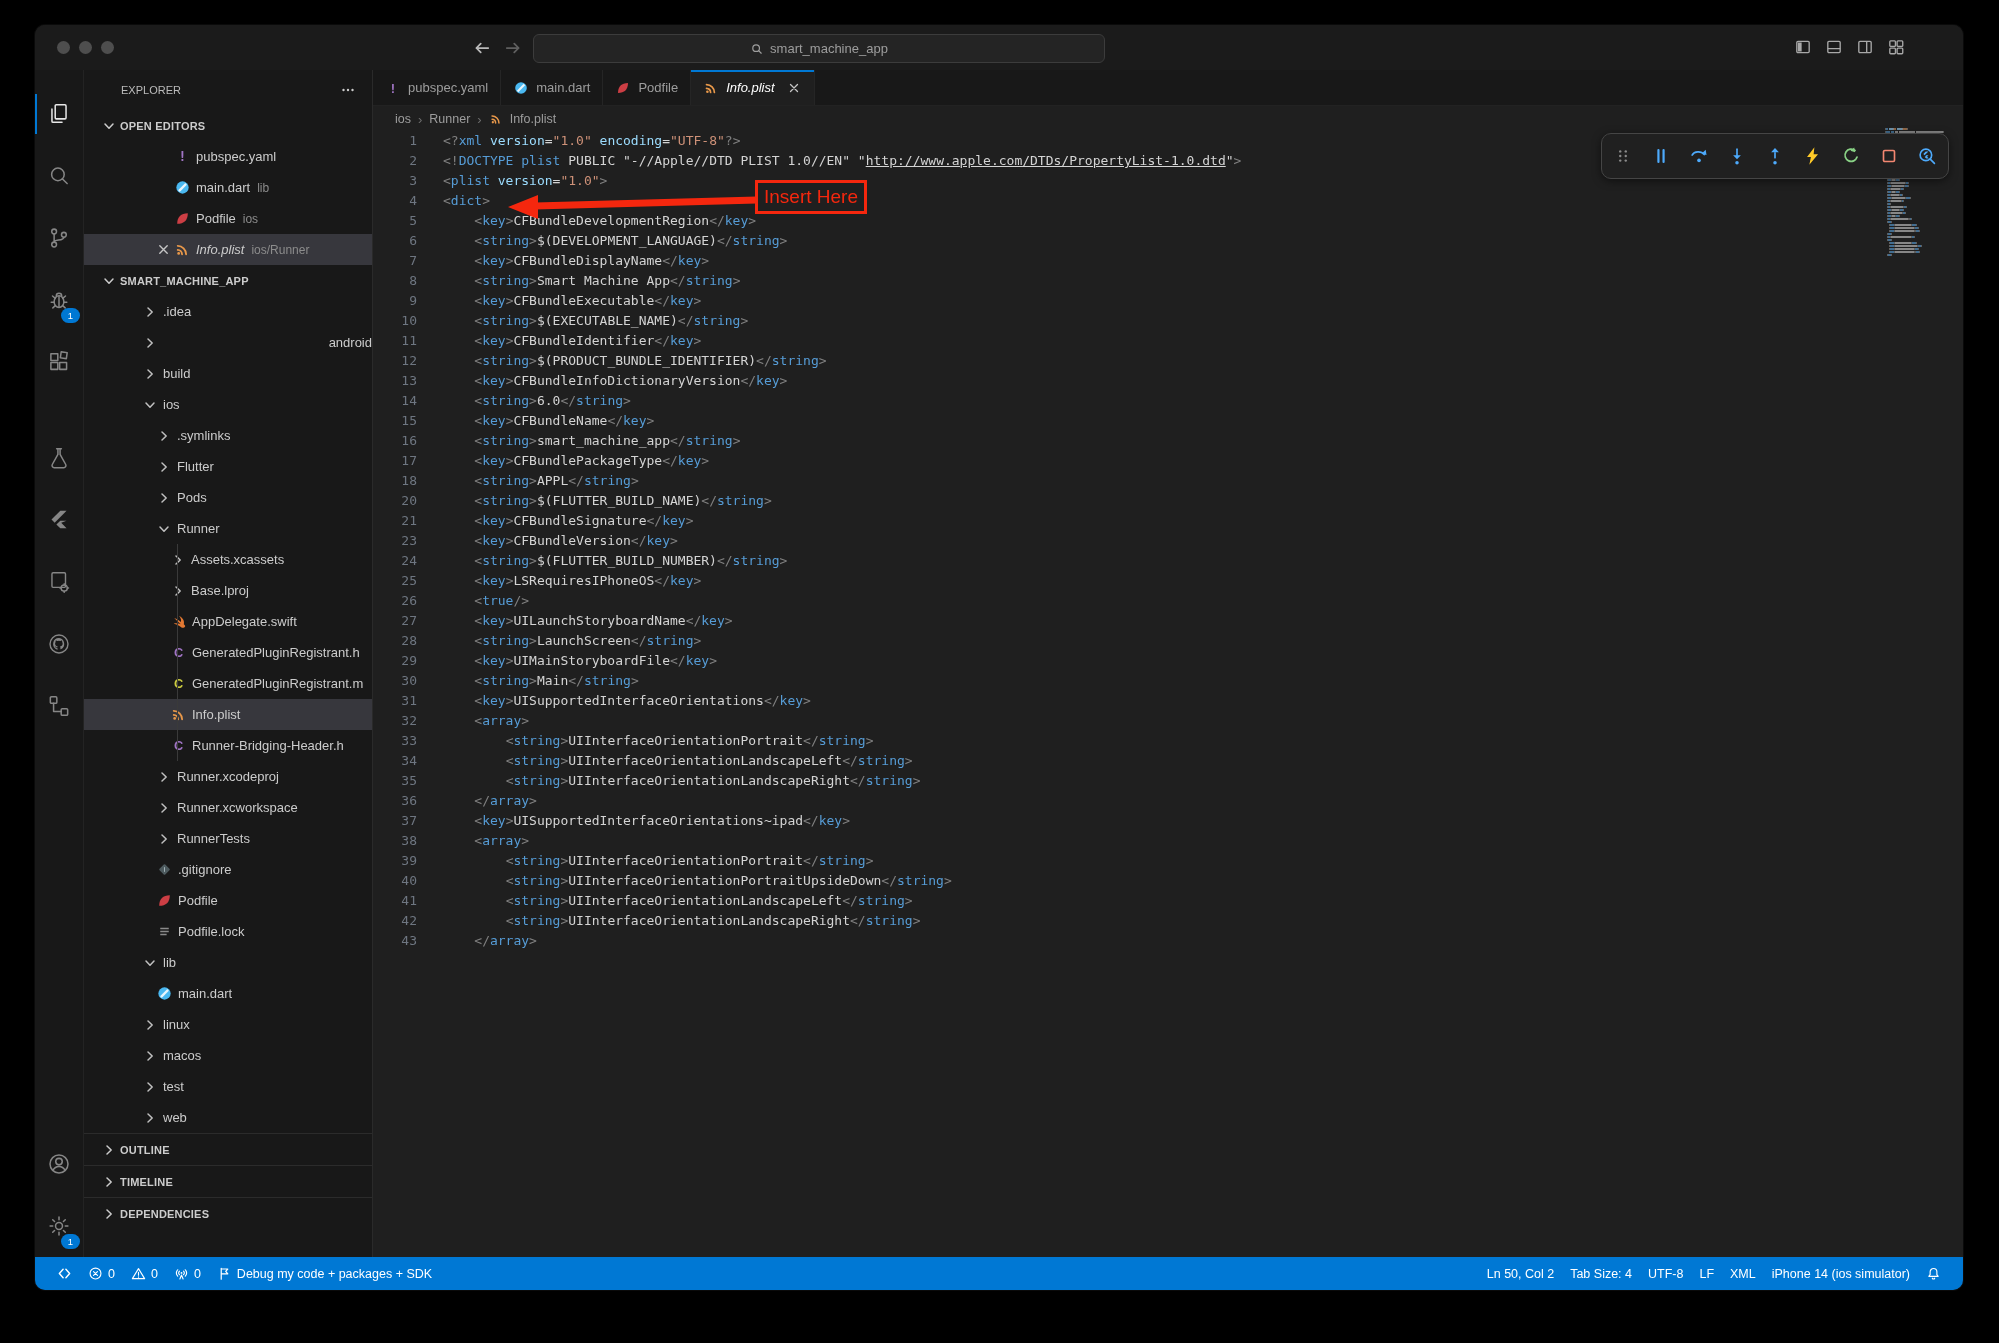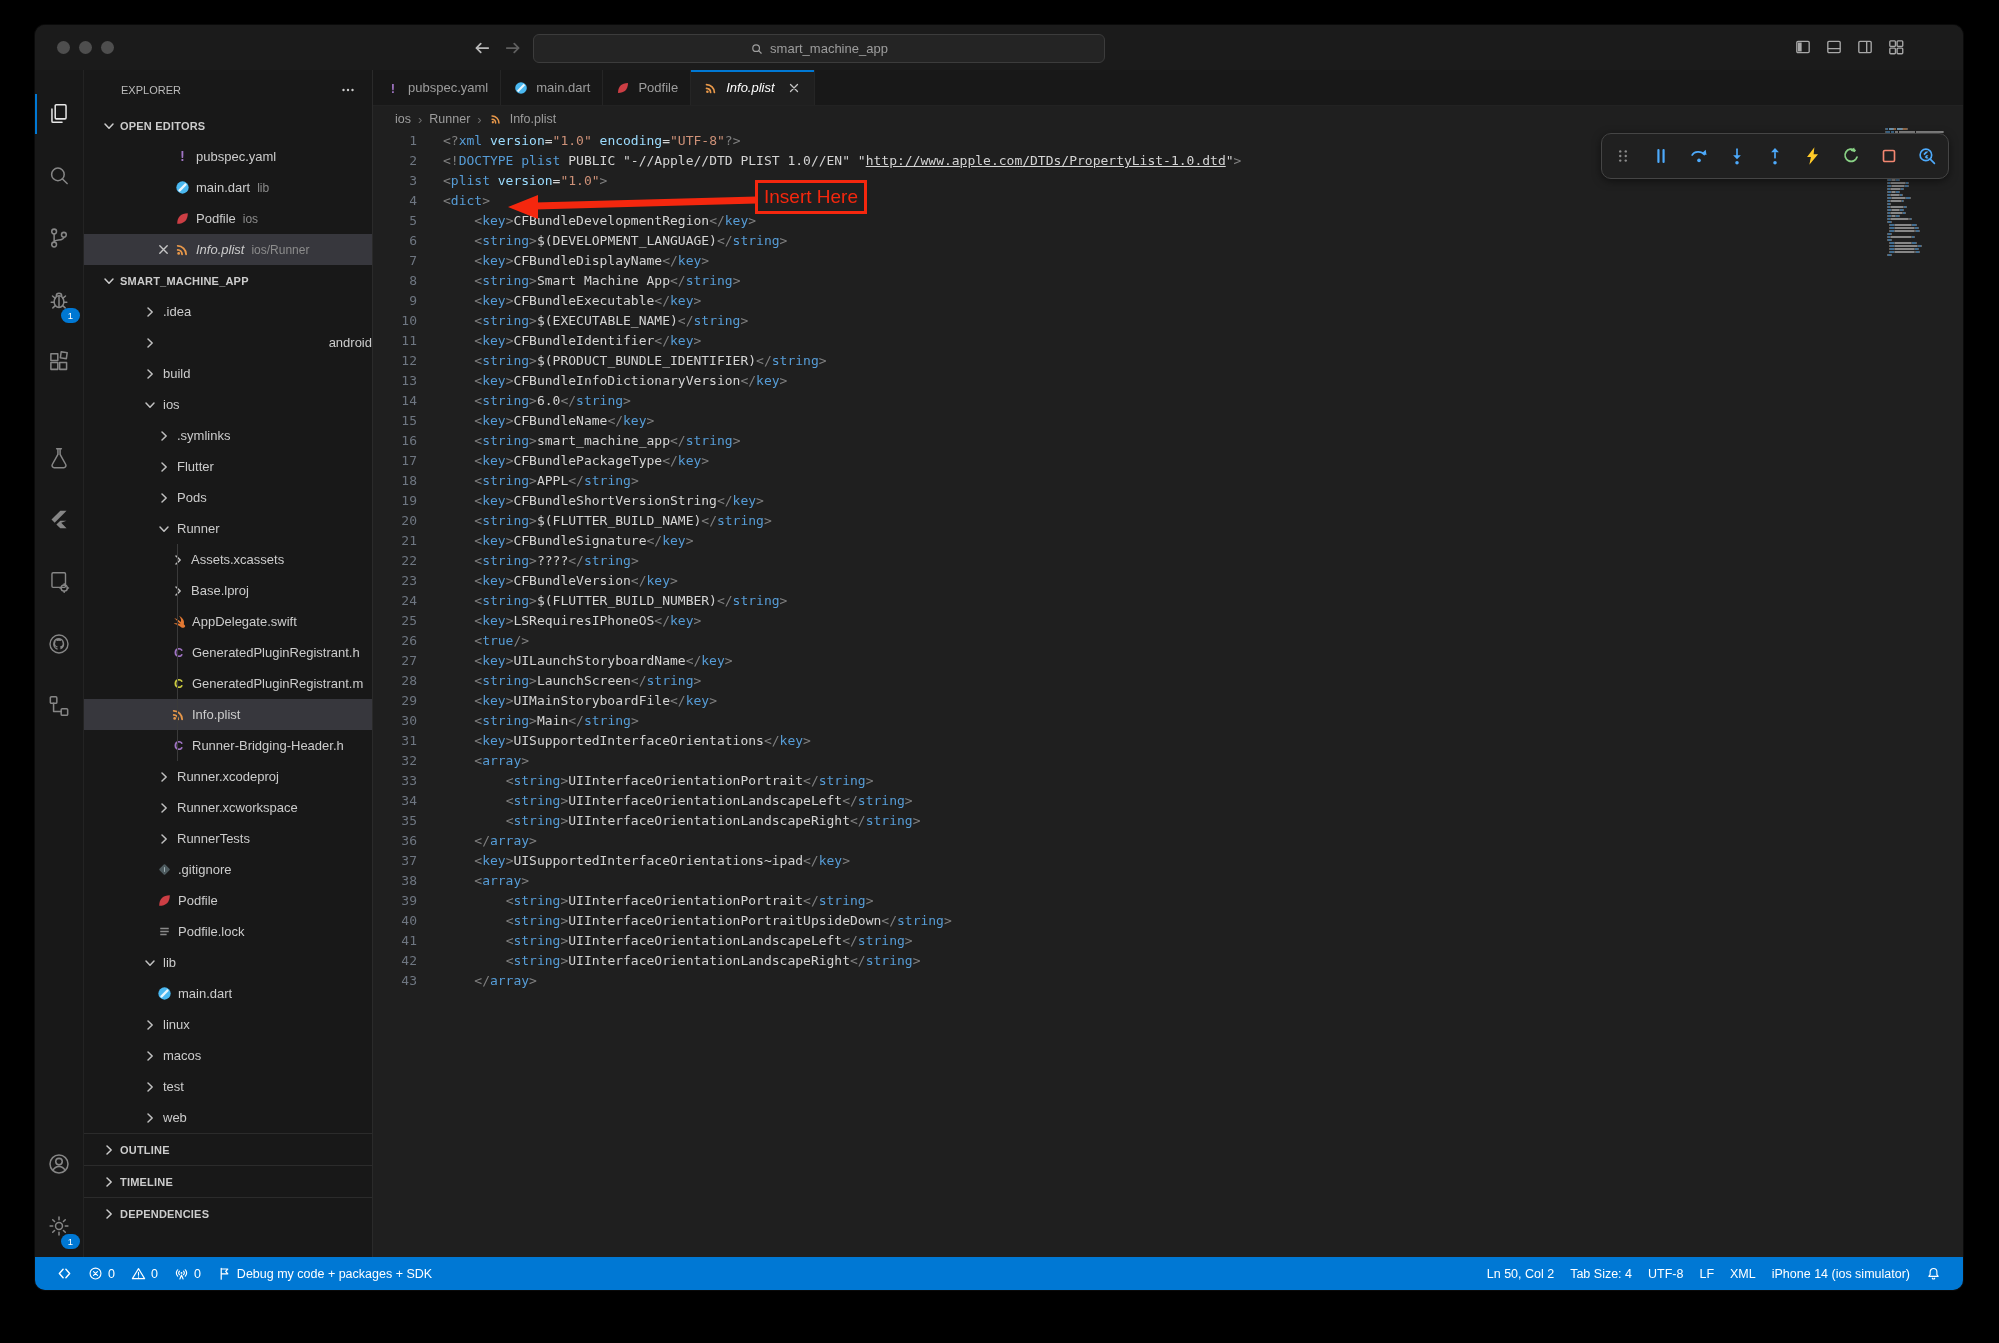--- a/index.html
+++ b/index.html
@@ -737,24 +737,22 @@
           <div class="cl"><span class="ln">9</span><span class="lc"><span class="tk-x">    </span><span class="tk-g">&lt;</span><span class="tk-b">key</span><span class="tk-g">&gt;</span><span class="tk-x">CFBundleExecutable</span><span class="tk-g">&lt;/</span><span class="tk-b">key</span><span class="tk-g">&gt;</span></span></div>
           <div class="cl"><span class="ln">10</span><span class="lc"><span class="tk-x">    </span><span class="tk-g">&lt;</span><span class="tk-b">string</span><span class="tk-g">&gt;</span><span class="tk-x">$(EXECUTABLE_NAME)</span><span class="tk-g">&lt;/</span><span class="tk-b">string</span><span class="tk-g">&gt;</span></span></div>
           <div class="cl"><span class="ln">11</span><span class="lc"><span class="tk-x">    </span><span class="tk-g">&lt;</span><span class="tk-b">key</span><span class="tk-g">&gt;</span><span class="tk-x">CFBundleIdentifier</span><span class="tk-g">&lt;/</span><span class="tk-b">key</span><span class="tk-g">&gt;</span></span></div>
           <div class="cl"><span class="ln">12</span><span class="lc"><span class="tk-x">    </span><span class="tk-g">&lt;</span><span class="tk-b">string</span><span class="tk-g">&gt;</span><span class="tk-x">$(PRODUCT_BUNDLE_IDENTIFIER)</span><span class="tk-g">&lt;/</span><span class="tk-b">string</span><span class="tk-g">&gt;</span></span></div>
           <div class="cl"><span class="ln">13</span><span class="lc"><span class="tk-x">    </span><span class="tk-g">&lt;</span><span class="tk-b">key</span><span class="tk-g">&gt;</span><span class="tk-x">CFBundleInfoDictionaryVersion</span><span class="tk-g">&lt;/</span><span class="tk-b">key</span><span class="tk-g">&gt;</span></span></div>
           <div class="cl"><span class="ln">14</span><span class="lc"><span class="tk-x">    </span><span class="tk-g">&lt;</span><span class="tk-b">string</span><span class="tk-g">&gt;</span><span class="tk-x">6.0</span><span class="tk-g">&lt;/</span><span class="tk-b">string</span><span class="tk-g">&gt;</span></span></div>
           <div class="cl"><span class="ln">15</span><span class="lc"><span class="tk-x">    </span><span class="tk-g">&lt;</span><span class="tk-b">key</span><span class="tk-g">&gt;</span><span class="tk-x">CFBundleName</span><span class="tk-g">&lt;/</span><span class="tk-b">key</span><span class="tk-g">&gt;</span></span></div>
           <div class="cl"><span class="ln">16</span><span class="lc"><span class="tk-x">    </span><span class="tk-g">&lt;</span><span class="tk-b">string</span><span class="tk-g">&gt;</span><span class="tk-x">smart_machine_app</span><span class="tk-g">&lt;/</span><span class="tk-b">string</span><span class="tk-g">&gt;</span></span></div>
           <div class="cl"><span class="ln">17</span><span class="lc"><span class="tk-x">    </span><span class="tk-g">&lt;</span><span class="tk-b">key</span><span class="tk-g">&gt;</span><span class="tk-x">CFBundlePackageType</span><span class="tk-g">&lt;/</span><span class="tk-b">key</span><span class="tk-g">&gt;</span></span></div>
           <div class="cl"><span class="ln">18</span><span class="lc"><span class="tk-x">    </span><span class="tk-g">&lt;</span><span class="tk-b">string</span><span class="tk-g">&gt;</span><span class="tk-x">APPL</span><span class="tk-g">&lt;/</span><span class="tk-b">string</span><span class="tk-g">&gt;</span></span></div>
-          <div class="cl"><span class="ln">19</span><span class="lc"><span class="tk-x">    </span><span class="tk-g">&lt;</span><span class="tk-b">key</span><span class="tk-g">&gt;</span><span class="tk-x">CFBundleShortVersionString</span><span class="tk-g">&lt;/</span><span class="tk-b">key</span><span class="tk-g">&gt;</span></span></div>
           <div class="cl"><span class="ln">20</span><span class="lc"><span class="tk-x">    </span><span class="tk-g">&lt;</span><span class="tk-b">string</span><span class="tk-g">&gt;</span><span class="tk-x">$(FLUTTER_BUILD_NAME)</span><span class="tk-g">&lt;/</span><span class="tk-b">string</span><span class="tk-g">&gt;</span></span></div>
           <div class="cl"><span class="ln">21</span><span class="lc"><span class="tk-x">    </span><span class="tk-g">&lt;</span><span class="tk-b">key</span><span class="tk-g">&gt;</span><span class="tk-x">CFBundleSignature</span><span class="tk-g">&lt;/</span><span class="tk-b">key</span><span class="tk-g">&gt;</span></span></div>
-          <div class="cl"><span class="ln">22</span><span class="lc"><span class="tk-x">    </span><span class="tk-g">&lt;</span><span class="tk-b">string</span><span class="tk-g">&gt;</span><span class="tk-x">????</span><span class="tk-g">&lt;/</span><span class="tk-b">string</span><span class="tk-g">&gt;</span></span></div>
           <div class="cl"><span class="ln">23</span><span class="lc"><span class="tk-x">    </span><span class="tk-g">&lt;</span><span class="tk-b">key</span><span class="tk-g">&gt;</span><span class="tk-x">CFBundleVersion</span><span class="tk-g">&lt;/</span><span class="tk-b">key</span><span class="tk-g">&gt;</span></span></div>
           <div class="cl"><span class="ln">24</span><span class="lc"><span class="tk-x">    </span><span class="tk-g">&lt;</span><span class="tk-b">string</span><span class="tk-g">&gt;</span><span class="tk-x">$(FLUTTER_BUILD_NUMBER)</span><span class="tk-g">&lt;/</span><span class="tk-b">string</span><span class="tk-g">&gt;</span></span></div>
           <div class="cl"><span class="ln">25</span><span class="lc"><span class="tk-x">    </span><span class="tk-g">&lt;</span><span class="tk-b">key</span><span class="tk-g">&gt;</span><span class="tk-x">LSRequiresIPhoneOS</span><span class="tk-g">&lt;/</span><span class="tk-b">key</span><span class="tk-g">&gt;</span></span></div>
           <div class="cl"><span class="ln">26</span><span class="lc"><span class="tk-x">    </span><span class="tk-g">&lt;</span><span class="tk-b">true</span><span class="tk-g">/&gt;</span></span></div>
           <div class="cl"><span class="ln">27</span><span class="lc"><span class="tk-x">    </span><span class="tk-g">&lt;</span><span class="tk-b">key</span><span class="tk-g">&gt;</span><span class="tk-x">UILaunchStoryboardName</span><span class="tk-g">&lt;/</span><span class="tk-b">key</span><span class="tk-g">&gt;</span></span></div>
           <div class="cl"><span class="ln">28</span><span class="lc"><span class="tk-x">    </span><span class="tk-g">&lt;</span><span class="tk-b">string</span><span class="tk-g">&gt;</span><span class="tk-x">LaunchScreen</span><span class="tk-g">&lt;/</span><span class="tk-b">string</span><span class="tk-g">&gt;</span></span></div>
           <div class="cl"><span class="ln">29</span><span class="lc"><span class="tk-x">    </span><span class="tk-g">&lt;</span><span class="tk-b">key</span><span class="tk-g">&gt;</span><span class="tk-x">UIMainStoryboardFile</span><span class="tk-g">&lt;/</span><span class="tk-b">key</span><span class="tk-g">&gt;</span></span></div>
           <div class="cl"><span class="ln">30</span><span class="lc"><span class="tk-x">    </span><span class="tk-g">&lt;</span><span class="tk-b">string</span><span class="tk-g">&gt;</span><span class="tk-x">Main</span><span class="tk-g">&lt;/</span><span class="tk-b">string</span><span class="tk-g">&gt;</span></span></div>
           <div class="cl"><span class="ln">31</span><span class="lc"><span class="tk-x">    </span><span class="tk-g">&lt;</span><span class="tk-b">key</span><span class="tk-g">&gt;</span><span class="tk-x">UISupportedInterfaceOrientations</span><span class="tk-g">&lt;/</span><span class="tk-b">key</span><span class="tk-g">&gt;</span></span></div>
           <div class="cl"><span class="ln">32</span><span class="lc"><span class="tk-x">    </span><span class="tk-g">&lt;</span><span class="tk-b">array</span><span class="tk-g">&gt;</span></span></div>

